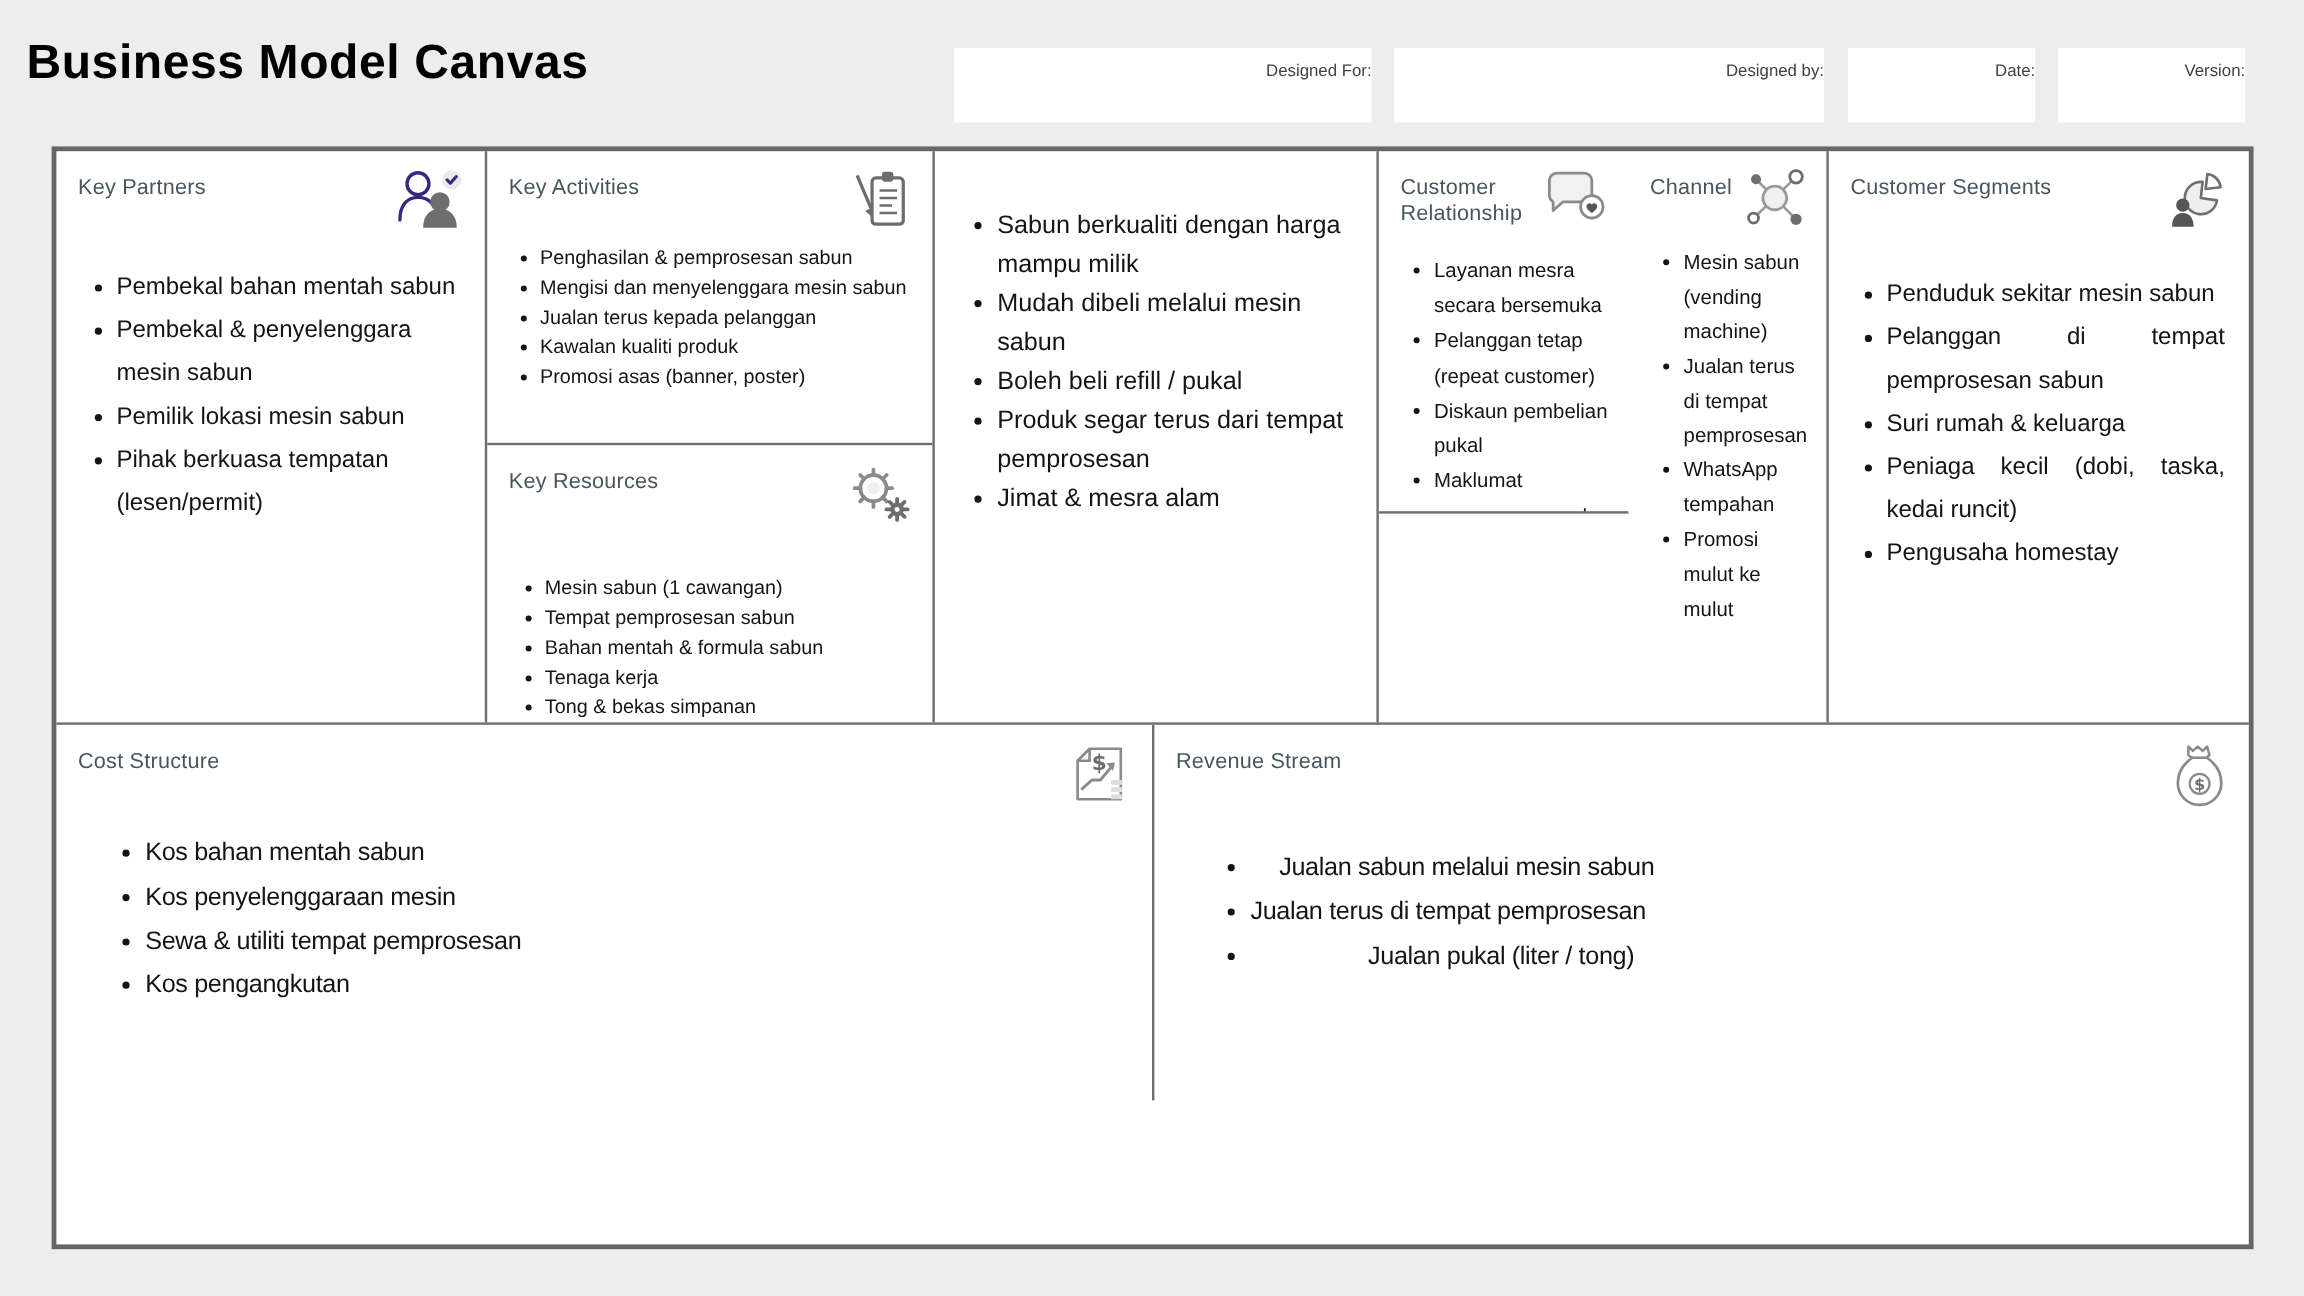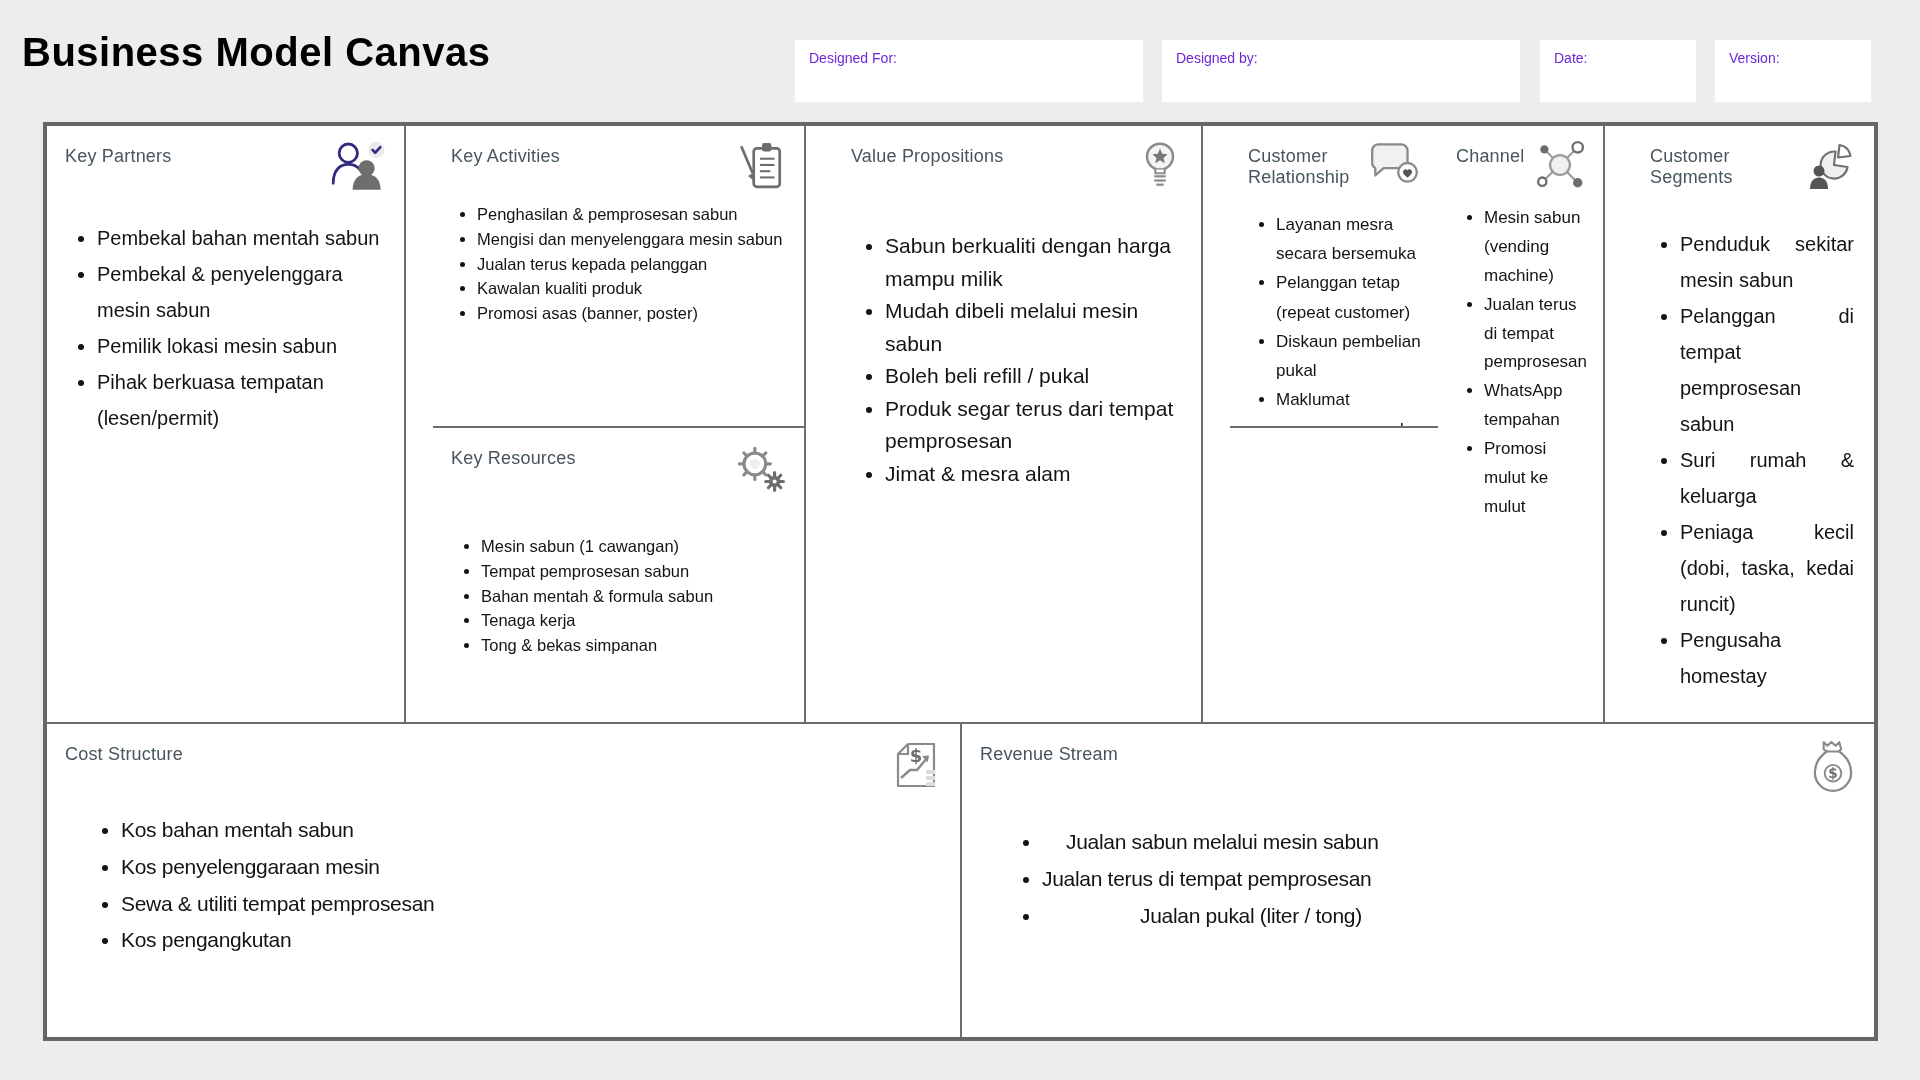--- a/index.html
+++ b/index.html
@@ -13,33 +13,33 @@
   
   .page-title {
     position:absolute; left:22px; top:30px;
     font-size:40px; font-weight:700; letter-spacing:.5px; color:#000000;
   }
   .meta-box {
     position:absolute; top:40px; height:62px; background:#ffffff;
   }
   .meta-box .meta-label {
     display:block; padding:10px 0 0 14px;
-    font-size:14px; color:#6d28d9;
+    font-size:14px; color:#404040;text-align:right;
   }
   .mb-designed-for { left:795px;  width:348px; }
   .mb-designed-by  { left:1162px; width:358px; }
   .mb-date         { left:1540px; width:156px; }
   .mb-version      { left:1715px; width:156px; }
 
   
   .canvas {
     position:absolute; left:43px; top:122px; width:1835px; height:919px;
     background:#ffffff; border:4px solid #666666;
   }
-  .canvas-top { display:flex; height:596px;gap:27px; }
+  .canvas-top { display:flex; height:476px; }
   .canvas-bottom { display:flex; height:315px; border-top:2px solid #6e6e6e; }
   .col { height:100%; }
   .c1 { width:359px; border-right:2px solid #6e6e6e; }
   .c2 { width:373px; border-right:2px solid #6e6e6e; display:flex; flex-direction:column; }
   .c3 { width:370px; border-right:2px solid #6e6e6e; }
   .c4 { width:375px; border-right:2px solid #6e6e6e; display:flex; flex-direction:row; }
   .c5 { flex:1; }
   .half-top { height:302px; border-bottom:2px solid #6e6e6e; }
   .half-bottom { flex:1; }
   .cost-cell { width:915px; border-right:2px solid #6e6e6e; }
@@ -179,33 +179,20 @@
             <li>Bahan mentah &amp; formula sabun</li>
             <li>Tenaga kerja</li>
             <li>Tong &amp; bekas simpanan</li>
           </ul>
         </div>
       </div>
     </div>
 
     <div class="col c3">
       <div class="cell">
-        <div class="cell-head">
-          <h2>Value Propositions</h2>
-          <span class="icon">
-            <svg width="46" height="54" viewBox="0 0 44 52">
-              <circle cx="22" cy="16" r="12.5" fill="#f3f3f3" stroke="#8a8a8a" stroke-width="2.4"></circle>
-              <polygon points="22,8.5 24.1,13.3 29.3,13.8 25.4,17.3 26.6,22.4 22,19.6 17.4,22.4 18.6,17.3 14.7,13.8 19.9,13.3" fill="#777777"></polygon>
-              <path d="M17.5 28.5 v3.5 h9 v-3.5" fill="#ffffff" stroke="#8a8a8a" stroke-width="2"></path>
-              <line x1="16.5" y1="35" x2="27.5" y2="35" stroke="#8a8a8a" stroke-width="2.2"></line>
-              <line x1="16.5" y1="39" x2="27.5" y2="39" stroke="#8a8a8a" stroke-width="2.2"></line>
-              <line x1="18.5" y1="43" x2="25.5" y2="43" stroke="#8a8a8a" stroke-width="2.2"></line>
-            </svg>
-          </span>
-        </div>
         <ul class="vp-list">
           <li>Sabun berkualiti dengan harga mampu milik</li>
           <li>Mudah dibeli melalui mesin sabun</li>
           <li>Boleh beli refill / pukal</li>
           <li>Produk segar terus dari tempat pemprosesan</li>
           <li>Jimat &amp; mesra alam</li>
         </ul>
       </div>
     </div>
 

